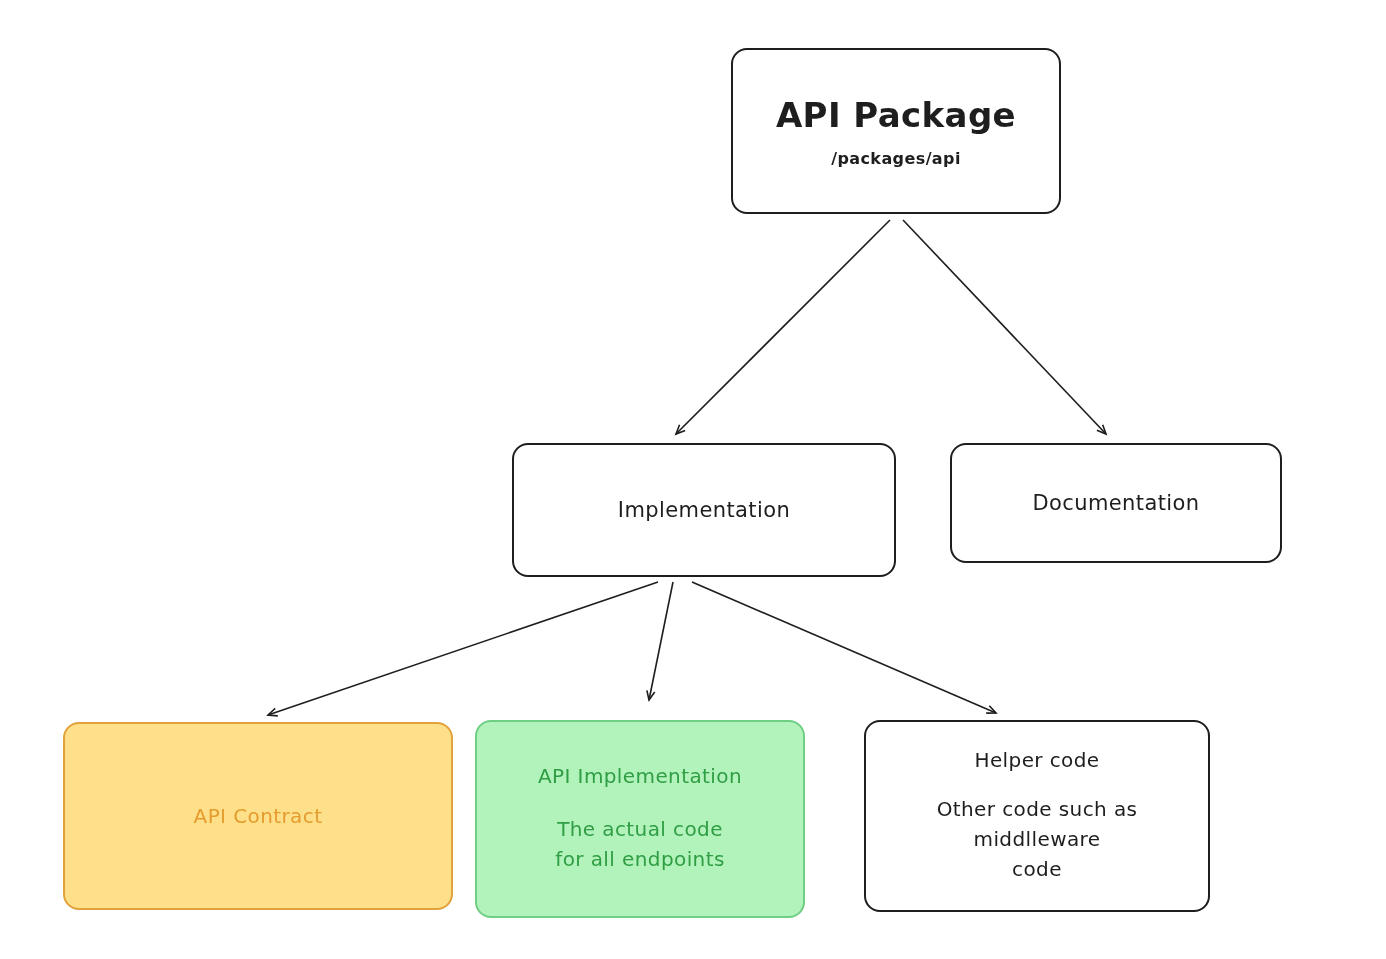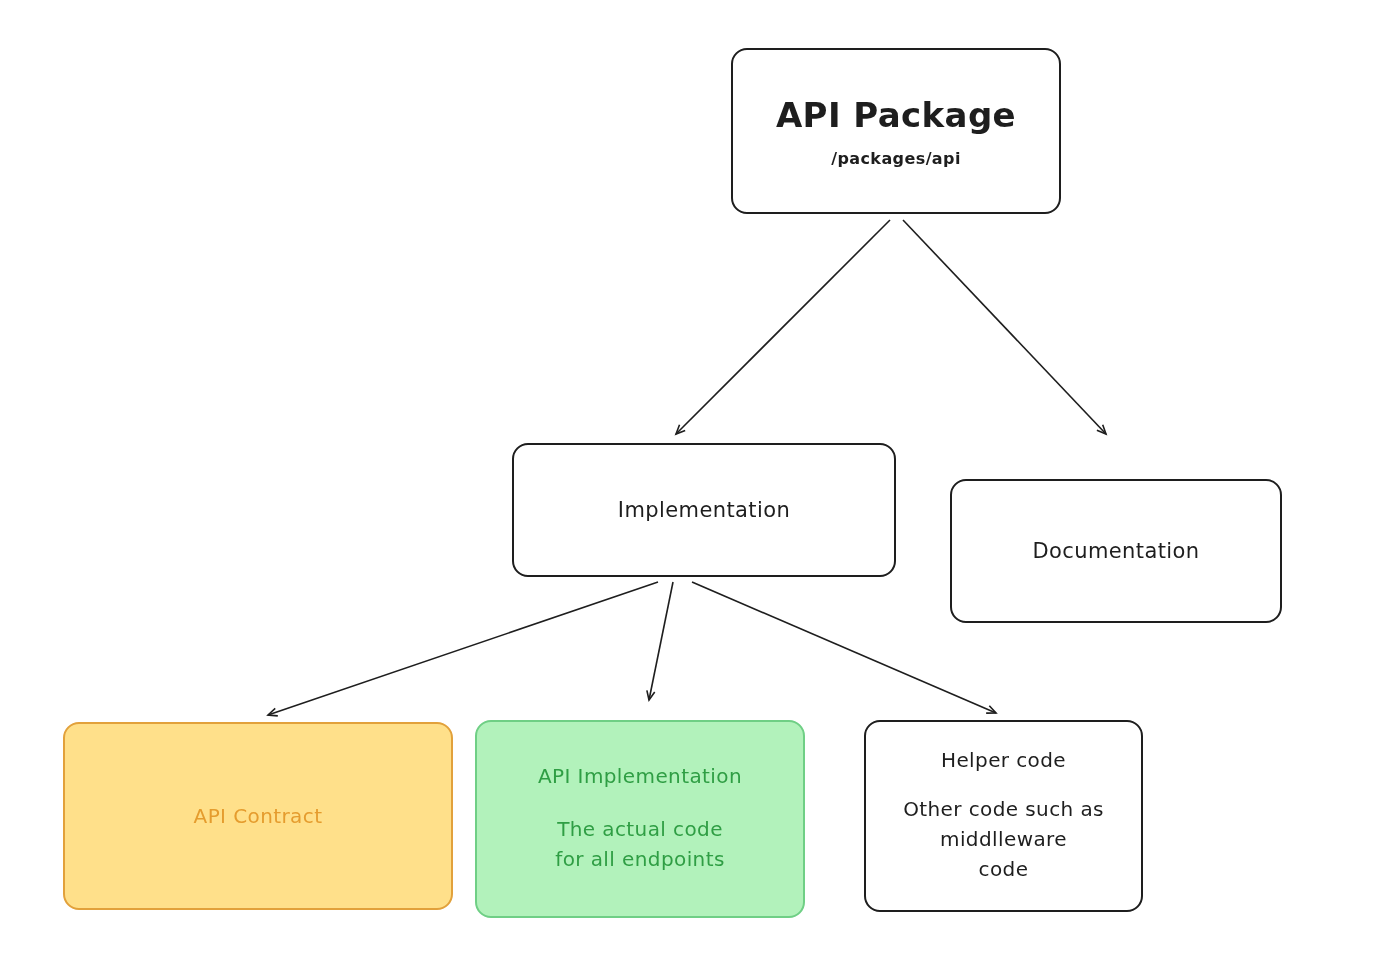--- a/index.html
+++ b/index.html
@@ -49,42 +49,41 @@
   }
   .node-api-package .subtitle {
     font-size: 16px;
     font-weight: bold;
   }
   .node-implementation {
     left: 512px; top: 443px; width: 384px; height: 134px;
     font-size: 21px;
   }
   .node-documentation {
-    left: 950px; top: 443px; width: 332px; height: 144px;
+    left: 950px; top: 443px; width: 332px; height: 120px;
     font-size: 21px;
-    margin-top: 36px;
   }
   .node-api-contract {
     left: 63px; top: 722px; width: 390px; height: 188px;
     background: #ffe08a;
     border-color: #e2a13b;
     color: #e59c2e;
     gap: 28px;
     font-size: 20px;
   }
   .node-api-implementation {
     left: 475px; top: 720px; width: 330px; height: 198px;
     background: #b2f2bb;
     border-color: #6fcf85;
     color: #2f9e44;
     gap: 26px;
     font-size: 20px;
   }
   .node-helper-code {
-    left: 864px; top: 720px; width: 279px; height: 192px;
+    left: 864px; top: 720px; width: 346px; height: 192px;
     gap: 22px;
     font-size: 20px;
   }
   .multiline {
     white-space: pre-line;
     line-height: 1.5;
   }
 </style>
 </head>
 <body>

